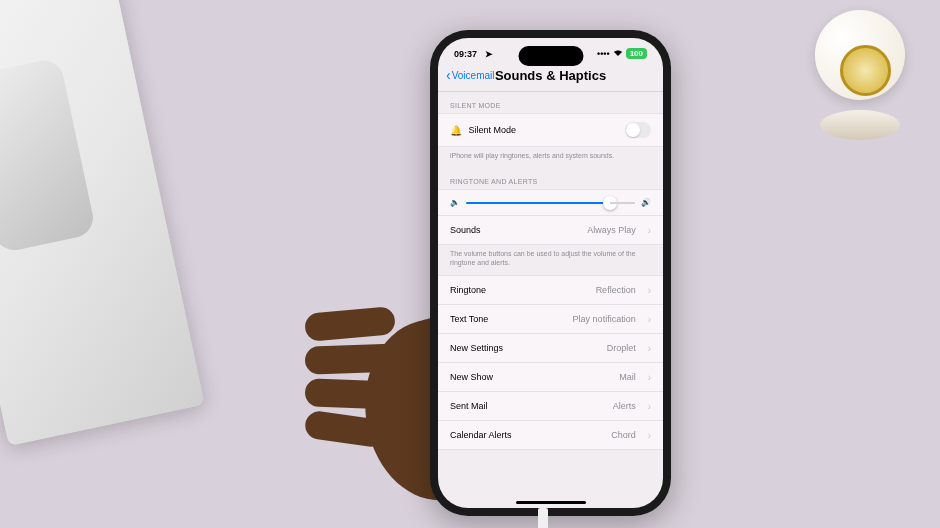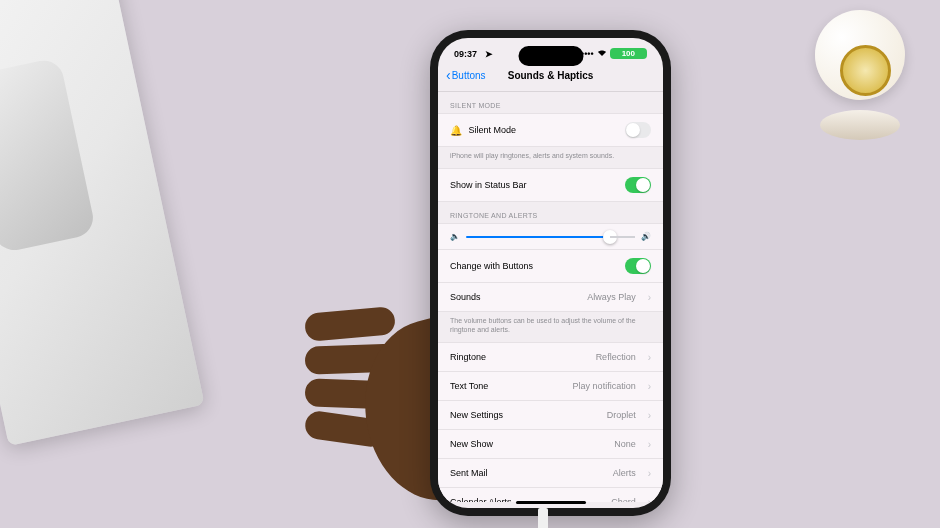--- a/index.html
+++ b/index.html
@@ -145,21 +145,21 @@
       align-items: center;
       padding: 10px 16px 2px;
       font-size: 9px;
       font-weight: 600;
     }
     .status-left { display: flex; align-items: center; gap: 8px; }
     .status-right { display: flex; align-items: center; gap: 3px; }
     .battery-badge {
       background: #34c759;
       color: #fff;
-      padding: 1px 12px;
+      padding: 1px 4px;
       border-radius: 4px;
       font-size: 8px;
       font-weight: 700;
     }
     .nav-bar {
       display: flex;
       align-items: center;
       padding: 6px 8px 8px;
       position: relative;
       border-bottom: 0.5px solid rgba(0,0,0,0.1);
@@ -171,21 +171,21 @@
       font-size: 10px;
     }
     .back-chevron {
       font-size: 14px;
       margin-right: 1px;
     }
     .nav-title {
       position: absolute;
       left: 50%;
       transform: translateX(-50%);
-      font-size: 10px;
+      font-size: 13px;
       font-weight: 600;
     }
     .content {
       height: calc(100% - 60px);
       overflow: hidden;
       font-size: 9px;
     }
     .section-header {
       padding: 10px 12px 4px;
       font-size: 7px;
@@ -343,54 +343,46 @@
               <path d="M5 7L1 3C3 1 7 1 9 3Z" fill="#000"></path>
             </svg>
         </span>
         <span class="battery-badge">100</span>
       </div>
     </div>
 
     <div class="nav-bar">
       <div class="back-btn">
         <span class="back-chevron">‹</span>
-        <span>Buttons</span>
+        <span>Voicemail</span>
       </div>
       <div class="nav-title">Sounds &amp; Haptics</div>
     </div>
 
     <div class="content">
       <div class="section-header">SILENT MODE</div>
       <div class="cell cell-group-first">
         <div class="cell-left">
           <span class="bell-icon">🔔</span>
           <span class="cell-label">Silent Mode</span>
         </div>
         <div class="toggle toggle-off"></div>
       </div>
       <div class="section-footer">iPhone will play ringtones, alerts and system sounds.</div>
 
-      <div class="cell cell-group-first">
-        <span class="cell-label">Show in Status Bar</span>
-        <div class="toggle toggle-on"></div>
-      </div>
 
       <div class="section-header">RINGTONE AND ALERTS</div>
       <div class="slider-cell">
         <span class="vol-icon">🔈</span>
         <div class="slider-track">
           <div class="slider-thumb"></div>
         </div>
         <span class="vol-icon">🔊</span>
       </div>
       <div class="cell">
-        <span class="cell-label">Change with Buttons</span>
-        <div class="toggle toggle-on"></div>
-      </div>
-      <div class="cell">
         <span class="cell-label">Sounds</span>
         <div class="cell-value">
           <span>Always Play</span>
           <span class="chevron">›</span>
         </div>
       </div>
       <div class="section-footer">The volume buttons can be used to adjust the volume of the ringtone and alerts.</div>
 
       <div>
         <div class="cell cell-group-first">
@@ -410,21 +402,21 @@
         <div class="cell">
           <span class="cell-label">New Settings</span>
           <div class="cell-value">
               <span>Droplet</span>
               <span class="chevron">›</span>
             </div>
         </div>
         <div class="cell">
           <span class="cell-label">New Show</span>
           <div class="cell-value">
-              <span>None</span>
+              <span>Mail</span>
               <span class="chevron">›</span>
             </div>
         </div>
         <div class="cell">
           <span class="cell-label">Sent Mail</span>
           <div class="cell-value">
               <span>Alerts</span>
               <span class="chevron">›</span>
             </div>
         </div>

